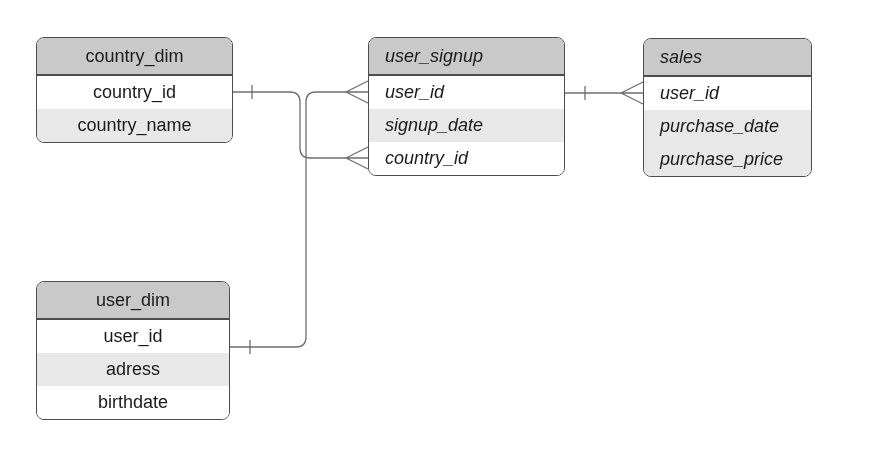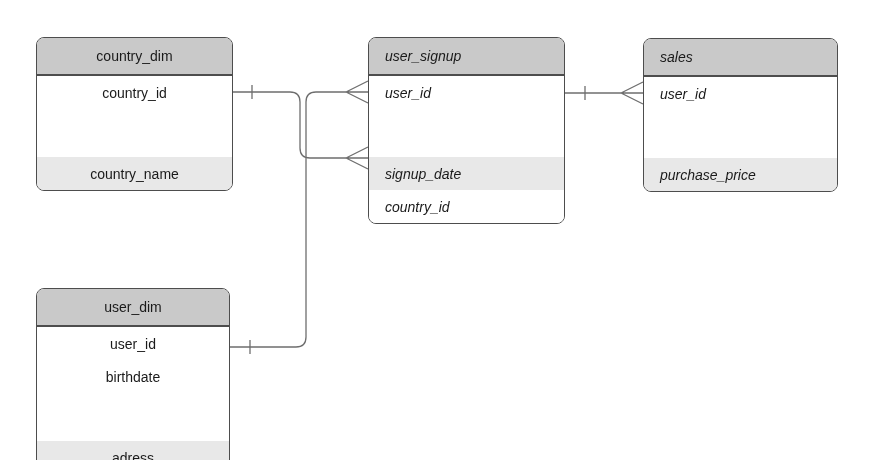--- a/index.html
+++ b/index.html
@@ -23,37 +23,37 @@
     stroke-width: 1.3;
     stroke-linecap: butt;
   }
   .tbl {
     position: absolute;
     background: var(--row-fill, #ffffff);
     border: 1px solid var(--table-border, #4d4d4d);
     border-radius: 8px;
     overflow: hidden;
     box-sizing: border-box;
-    font-size: 14px;
+    font-size: 18px;
   }
   .hdr {
     height: 38px;
     background: var(--header-fill, #c9c9c9);
     border-bottom: 2px solid var(--table-border, #4d4d4d);
     display: flex;
     align-items: center;
     box-sizing: border-box;
   }
   .row {
     height: 33px;
     display: flex;
     align-items: center;
     background: var(--row-fill, #ffffff);
   }
-  .row.alt { background: var(--row-alt-fill, #e8e8e8); margin-top: 48px; }
+  .row.alt { background: var(--row-alt-fill, #e8e8e8); }
   .tbl.center .hdr, .tbl.center .row { justify-content: center; }
   .tbl.ital { font-style: italic; }
   .tbl.ital .hdr, .tbl.ital .row { padding-left: 16px; }
 </style>
 </head>
 <body>
 
 <div class="canvas">
 
   <svg class="wires" viewBox="0 0 883 460" xmlns="http://www.w3.org/2000/svg">
@@ -97,40 +97,43 @@
       <span>user_id</span>
     </div>
     <div class="row alt">
       <span>signup_date</span>
     </div>
     <div class="row">
       <span>country_id</span>
     </div>
   </div>
 
-  <div class="tbl ital" style="left:643px; top:38px; width:195px;">
+  <div class="tbl ital" style="left:643px; top:38px; width:169px;">
     <div class="hdr">
       <span>sales</span>
     </div>
     <div class="row">
       <span>user_id</span>
     </div>
     <div class="row alt">
+      <span>purchase_date</span>
+    </div>
+    <div class="row alt">
       <span>purchase_price</span>
     </div>
   </div>
 
-  <div class="tbl center" style="left:36px; top:288px; width:194px;">
+  <div class="tbl center" style="left:36px; top:281px; width:194px;">
     <div class="hdr">
       <span>user_dim</span>
     </div>
     <div class="row">
       <span>user_id</span>
     </div>
+    <div class="row alt">
+      <span>adress</span>
+    </div>
     <div class="row">
       <span>birthdate</span>
-    </div>
-    <div class="row alt">
-      <span>adress</span>
     </div>
   </div>
 
 </div>
 
 </body></html>

